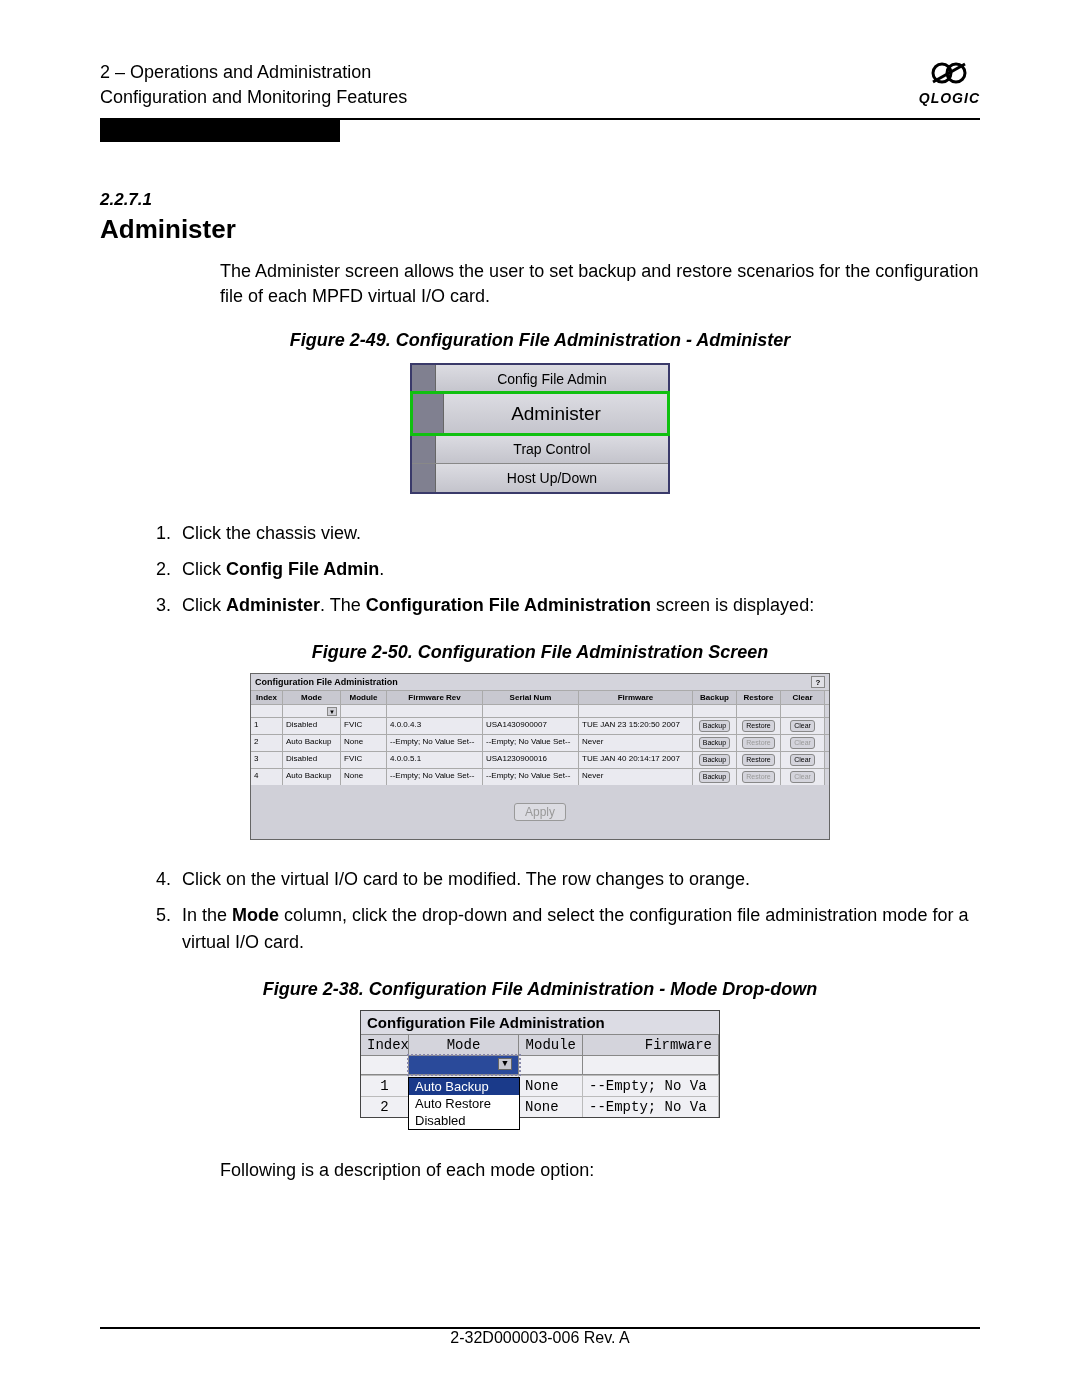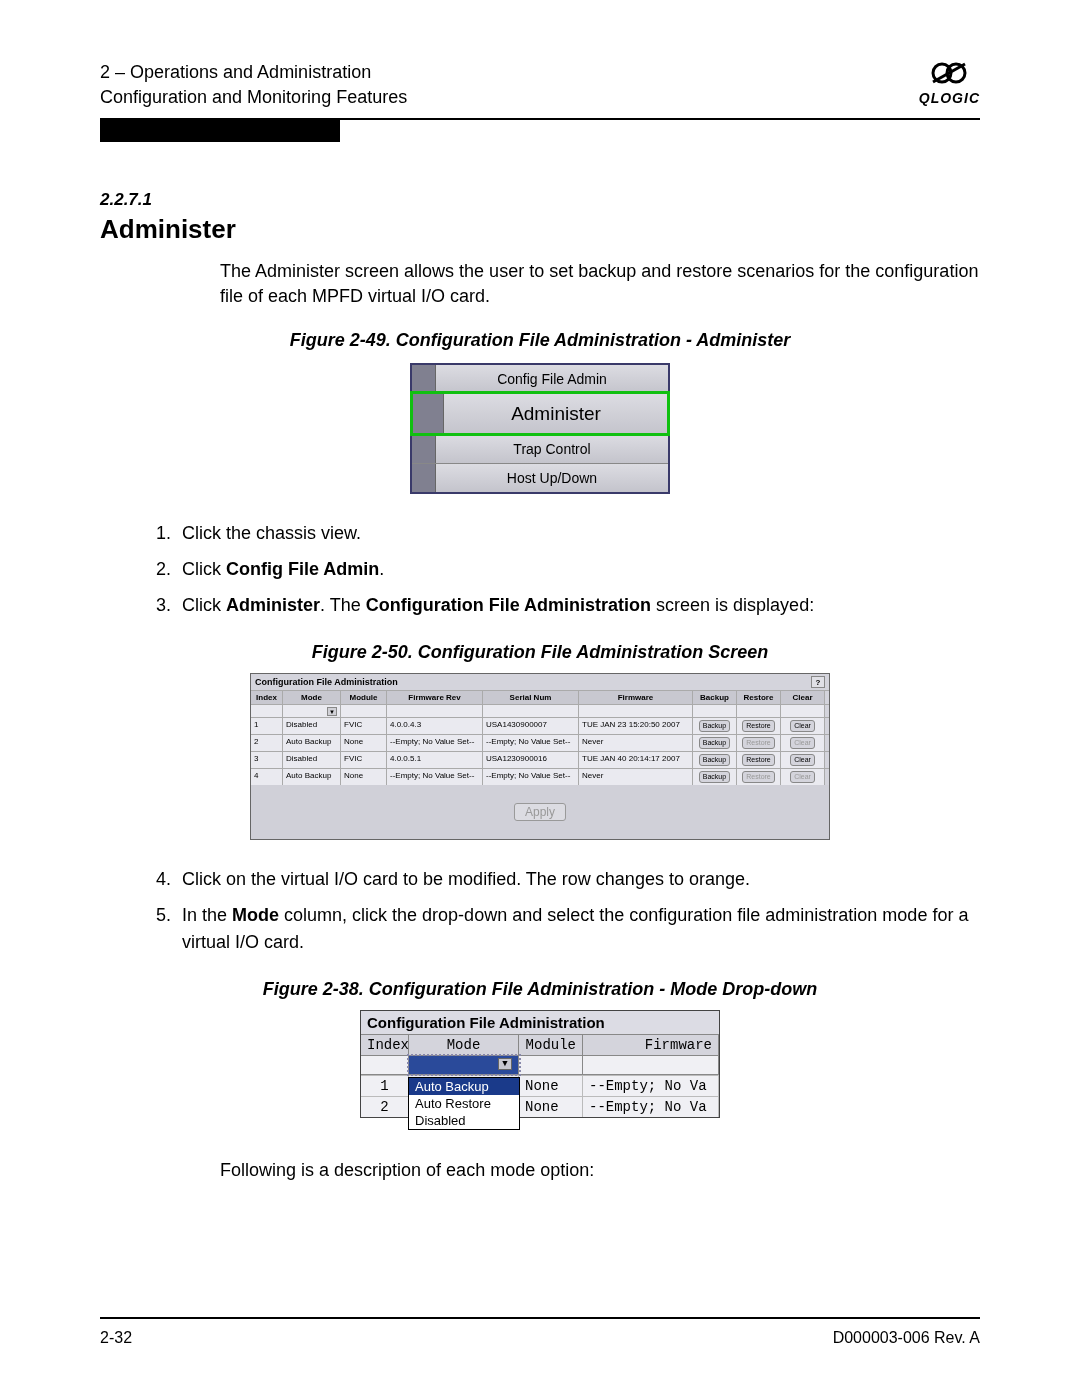--- a/index.html
+++ b/index.html
@@ -49,21 +49,21 @@
   .fig51-head > div, .fig51-filter > div { border-right:1px solid #888; padding:2px 6px; background:#d4d4dc; text-align:right; }
   .fig51-filter > div { background:#f0f0f4; height:18px; }
   .f-idx{width:48px}.f-mode{width:110px;position:relative}.f-mod{width:64px}.f-fw{flex:1}
   .fig51-row { display:flex; border-top:1px solid #bbb; }
   .fig51-row > div { border-right:1px solid #bbb; padding:2px 6px; background:#f0f0f4; }
   .fig51-dd { position:absolute; left:48px; top:67px; width:112px; border:1px solid #000; background:#fff; z-index:10; font-size:13px; }
   .fig51-dd .opt { padding:1px 6px; }
   .fig51-dd .opt.sel { background:#1a3a8a; color:#fff; }
   .fig51-wrap { position:relative; }
   .fig51-selcell { background:#2a4a9a !important; color:#fff; outline:2px dotted #88a; }
-  .footer { position:absolute; bottom:50px; left:100px; right:100px; border-top:2px solid #000; padding-top:10px; display:flex; justify-content:space-between; font-size:16px; }
+  .footer { position:absolute; bottom:50px; left:100px; right:100px; border-top:2px solid #000; padding-top:0; display:flex; justify-content:center; font-size:16px; }
 </style>
 </head>
 <body>
 
 <div class="page">
   <div class="header-row">
     <div class="header-left">
       <div>2 – Operations and Administration</div>
       <div>Configuration and Monitoring Features</div>
     </div>

